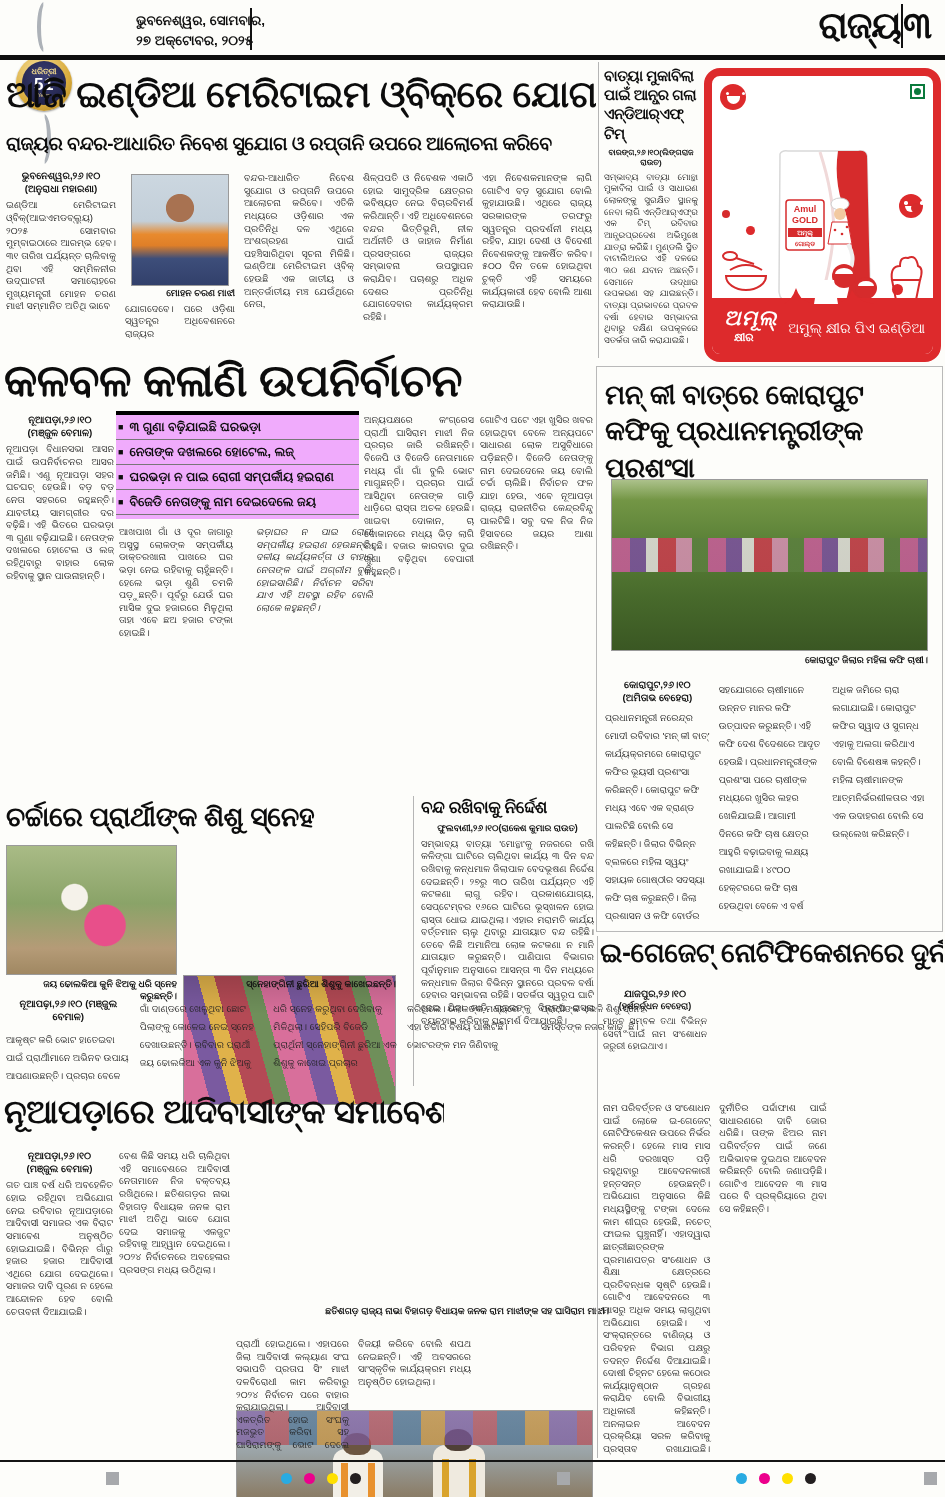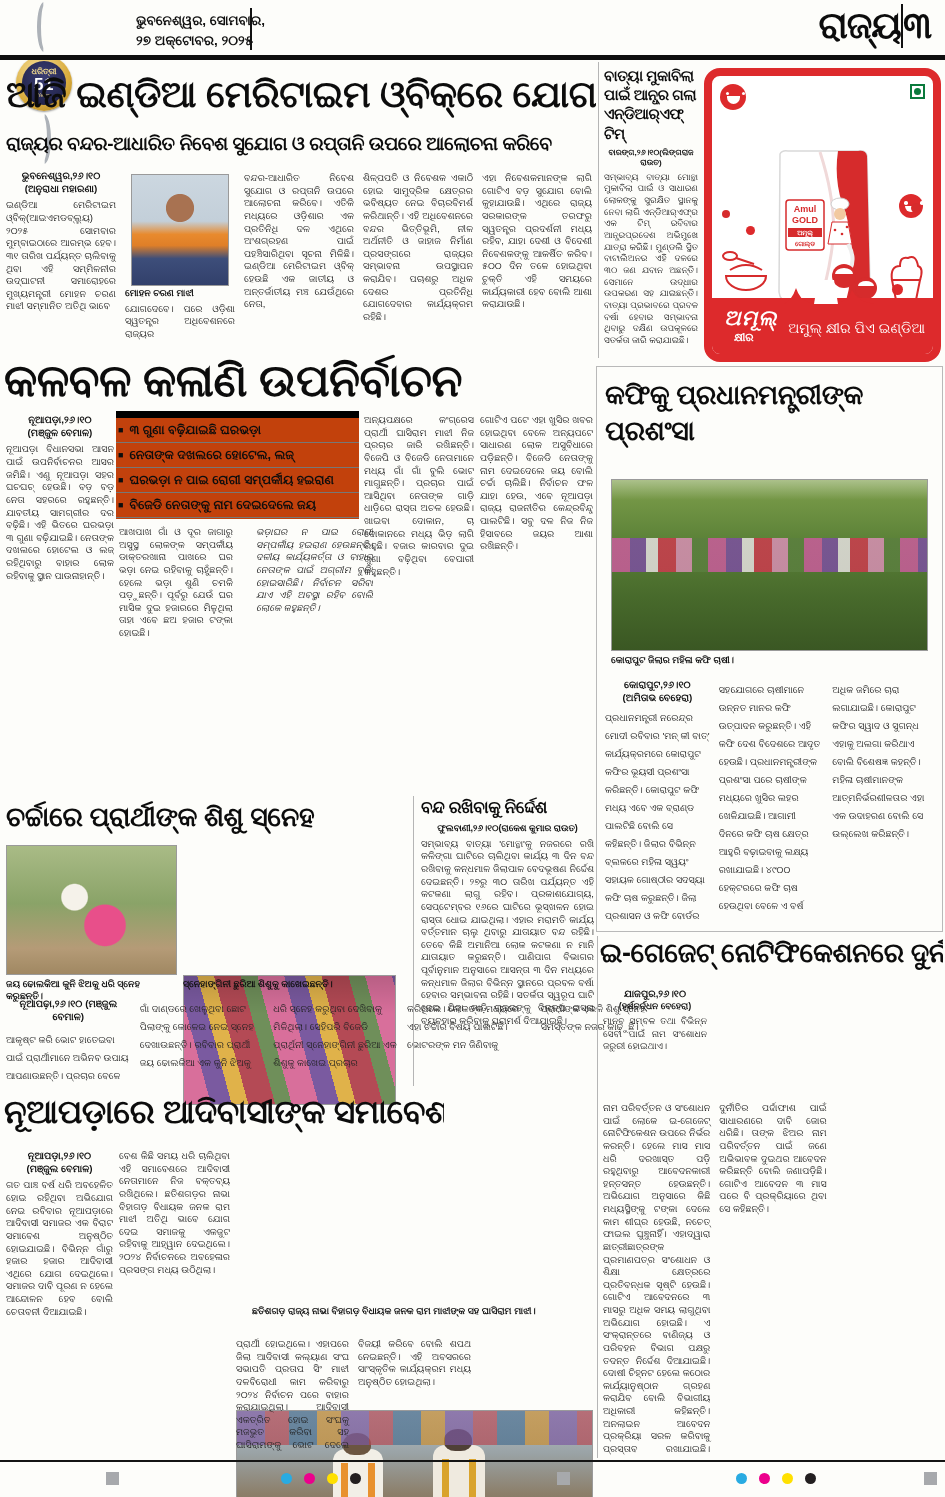--- a/index.html
+++ b/index.html
@@ -19,26 +19,26 @@
   .wreath-inner .t3 { font-size:5px; color:#f4dc8e; }
   .mast-date { font-size:13.5px; font-weight:bold; line-height:1.45; color:#111; }
   .mast-sec { font-size:37px; font-weight:bold; color:#0c0c0c; letter-spacing:-1px; }
   .mast-rule-v { width:2px; background:#111; }
   .mast-bar { background:#0f0f0f; }
 
   
   .hl { font-weight:bold; color:#0c0c0c; letter-spacing:-0.5px; }
   .body-text { font-size:9.5px; line-height:1.33; text-align:justify; color:#222; overflow:hidden; }
   .dl { display:block; text-align:center; font-weight:bold; font-size:9.8px; line-height:1.3; color:#111; }
-  .caption { font-weight:bold; font-size:9.3px; text-align:left; color:#111; line-height:1.25; }
+  .caption { font-weight:bold; font-size:9.3px; text-align:right; color:#111; line-height:1.25; }
   .vrule { width:1px; background:#b5b5b5; }
   .photo { border:1px solid #9a9a9a; overflow:hidden; position:relative; }
 
   
-  .bullet-box { border-top:7px solid #000000; background:#c2410c; }
+  .bullet-box { border-top:4px solid #000000; background:#f0abfc; }
   .bullet-box ul { list-style:none; }
   .bullet-box li { font-size:12.5px; font-weight:bold; padding:5px 4px 4px 2px; border-bottom:1px solid #777; line-height:1.2; color:#0d0d0d; }
   .bullet-box li::before { content:"■"; font-size:9px; margin-right:6px; position:relative; top:-1px; }
   .bullet-box.small li { font-size:11px; padding:4px 2px; }
 
   .cols3 { column-count:3; column-gap:9px; column-fill:auto; }
   .colblock { overflow:hidden; }
 
   
   .ad { border:8px solid #dd2a2c; border-radius:16px; background:#fff; overflow:hidden; }
@@ -186,20 +186,21 @@
     </ul>
   </div>
 
   <div class="abs body-text" style="left:119px; top:526px; width:114px; height:266px;">ଆଖପାଖ ଗାଁ ଓ ଦୂର ଜାଗାରୁ ଅସୁସ୍ଥ ଲୋକଙ୍କ ସମ୍ପର୍କୀୟ ଡାକ୍ତରଖାନା ପାଖରେ ଘର ଭଡ଼ା ନେଇ ରହିବାକୁ ଚାହୁଁଛନ୍ତି। ହେଲେ ଭଡ଼ା ଶୁଣି ଚମକି ପଡ଼ୁଛନ୍ତି। ପୂର୍ବରୁ ଯେଉଁ ଘର ମାସିକ ଦୁଇ ହଜାରରେ ମିଳୁଥିଲା ତାହା ଏବେ ଛଅ ହଜାର ଟଙ୍କା ହୋଇଛି।</div>
   <div class="abs body-text" style="left:256px; top:526px; width:117px; height:266px;font-style:italic;">ଭଡ଼ାଘର ନ ପାଇ ରୋଗୀ ସମ୍ପର୍କୀୟ ହଇରାଣ ହେଉଛନ୍ତି। ଦଳୀୟ କାର୍ଯ୍ୟକର୍ତ୍ତା ଓ ବାହାର ନେତାଙ୍କ ପାଇଁ ଅଗ୍ରୀମ ବୁକିଂ ହୋଇସାରିଛି। ନିର୍ବାଚନ ସରିବା ଯାଏ ଏହି ଅବସ୍ଥା ରହିବ ବୋଲି ଲୋକେ କହୁଛନ୍ତି।</div>
   <div class="abs body-text" style="left:364px; top:414px; width:110px; height:380px;">ଅନ୍ୟପକ୍ଷରେ କଂଗ୍ରେସ ପ୍ରାର୍ଥୀ ଘାସିରାମ ମାଝୀ ନିଜ ପ୍ରଚାର ଜାରି ରଖିଛନ୍ତି। ବିଜେପି ଓ ବିଜେଡି ନେତାମାନେ ମଧ୍ୟ ଗାଁ ଗାଁ ବୁଲି ଭୋଟ ମାଗୁଛନ୍ତି। ପ୍ରଚାର ପାଇଁ ଆସିଥିବା ନେତାଙ୍କ ଗାଡ଼ି ଧାଡ଼ିରେ ରାସ୍ତା ଅଚଳ ହେଉଛି। ଖାଇବା ଦୋକାନ, ଚା ଦୋକାନରେ ମଧ୍ୟ ଭିଡ଼ ଲାଗି ରହୁଛି। ବଜାର କାରବାର ଦୁଇ ଗୁଣା ବଢ଼ିଥିବା ବେପାରୀ କହୁଛନ୍ତି।</div>
   <div class="abs body-text" style="left:480px; top:414px; width:113px; height:380px;">ଗୋଟିଏ ପଟେ ଏହା ଖୁସିର ଖବର ହୋଇଥିବା ବେଳେ ଅନ୍ୟପଟେ ସାଧାରଣ ଲୋକ ଅସୁବିଧାରେ ପଡ଼ିଛନ୍ତି। ବିଜେଡି ନେତାଙ୍କୁ ନାମ ଦେଇଦେଲେ ଜୟ ବୋଲି ଚର୍ଚ୍ଚା ଚାଲିଛି। ନିର୍ବାଚନ ଫଳ ଯାହା ହେଉ, ଏବେ ନୂଆପଡ଼ା ରାଜ୍ୟ ରାଜନୀତିର କେନ୍ଦ୍ରବିନ୍ଦୁ ପାଲଟିଛି। ସବୁ ଦଳ ନିଜ ନିଜ ହିସାବରେ ଜୟର ଆଶା ରଖିଛନ୍ତି।</div>
 
   <div class="abs" style="left:596px; top:366px; width:347px; height:566px; border:1px solid #b9b9b9;">
     <div class="hl" style="margin-top:10px; font-size:27px; line-height:1.35; text-align:left; padding:0 8px;">
+      <div>ମନ୍ କୀ ବାତ୍‌ରେ କୋରାପୁଟ</div>
       <div>କଫିକୁ ପ୍ରଧାନମନ୍ତ୍ରୀଙ୍କ ପ୍ରଶଂସା</div>
     </div>
     <div class="photo" style="position:absolute; left:14px; top:112px; width:317px; height:172px;
          background: linear-gradient(180deg,#7fa04c 0%,#5c8238 35%,#47692b 70%,#3a5723 100%);">
       <div style="position:absolute; left:0; right:0; top:58px; height:34px; opacity:.85;
            background: repeating-linear-gradient(90deg,#c95c9b 0 18px,#7c4fa0 18px 34px,#e5e0e0 34px 46px,#cc3b4e 46px 64px,#d88fb4 64px 80px,#5b7f3f 80px 96px);"></div>
       <div style="position:absolute; left:0; right:0; top:0; height:20px; background:linear-gradient(180deg,rgba(255,255,255,.35),rgba(255,255,255,0));"></div>
     </div>
     <div class="caption" style="position:absolute; left:14px; top:288px; width:317px;">କୋରାପୁଟ ଜିଲାର ମହିଳା କଫି ଚାଷୀ।</div>
     <div class="abs cols3" style="left:8px; top:312px; width:332px; height:246px;">

